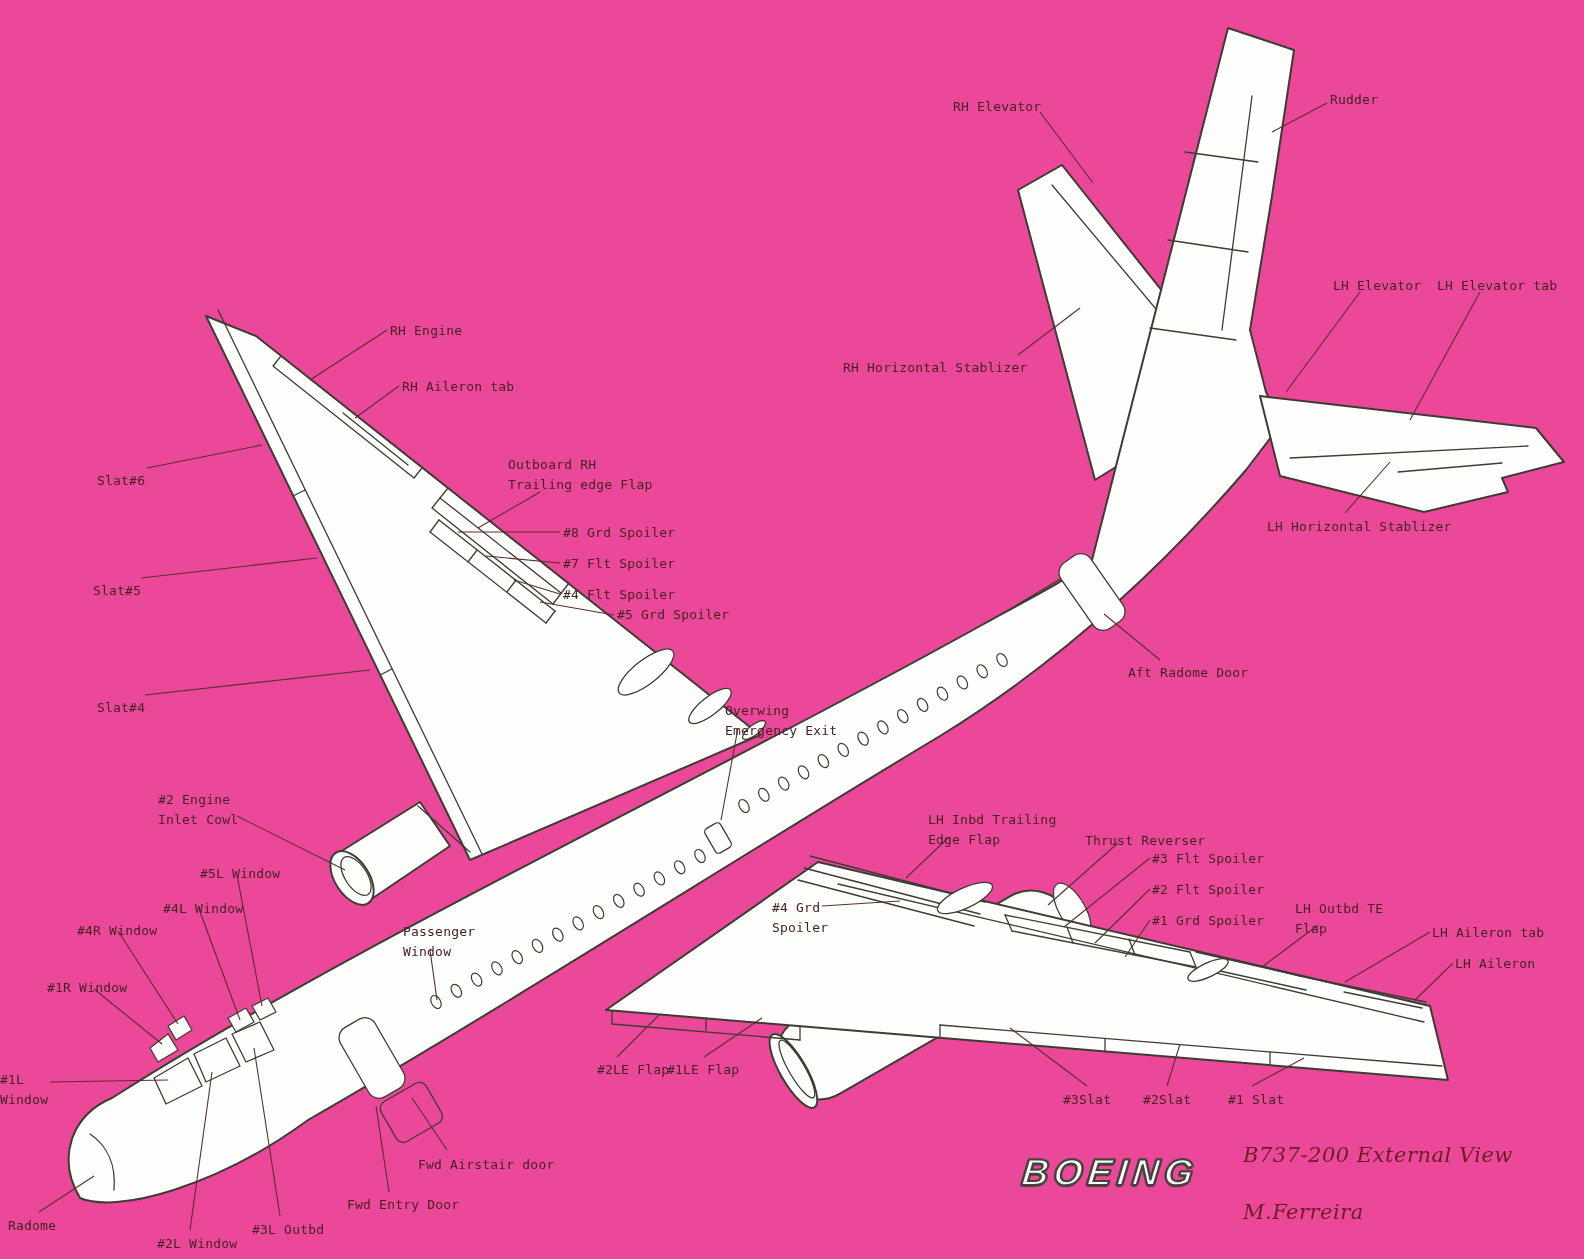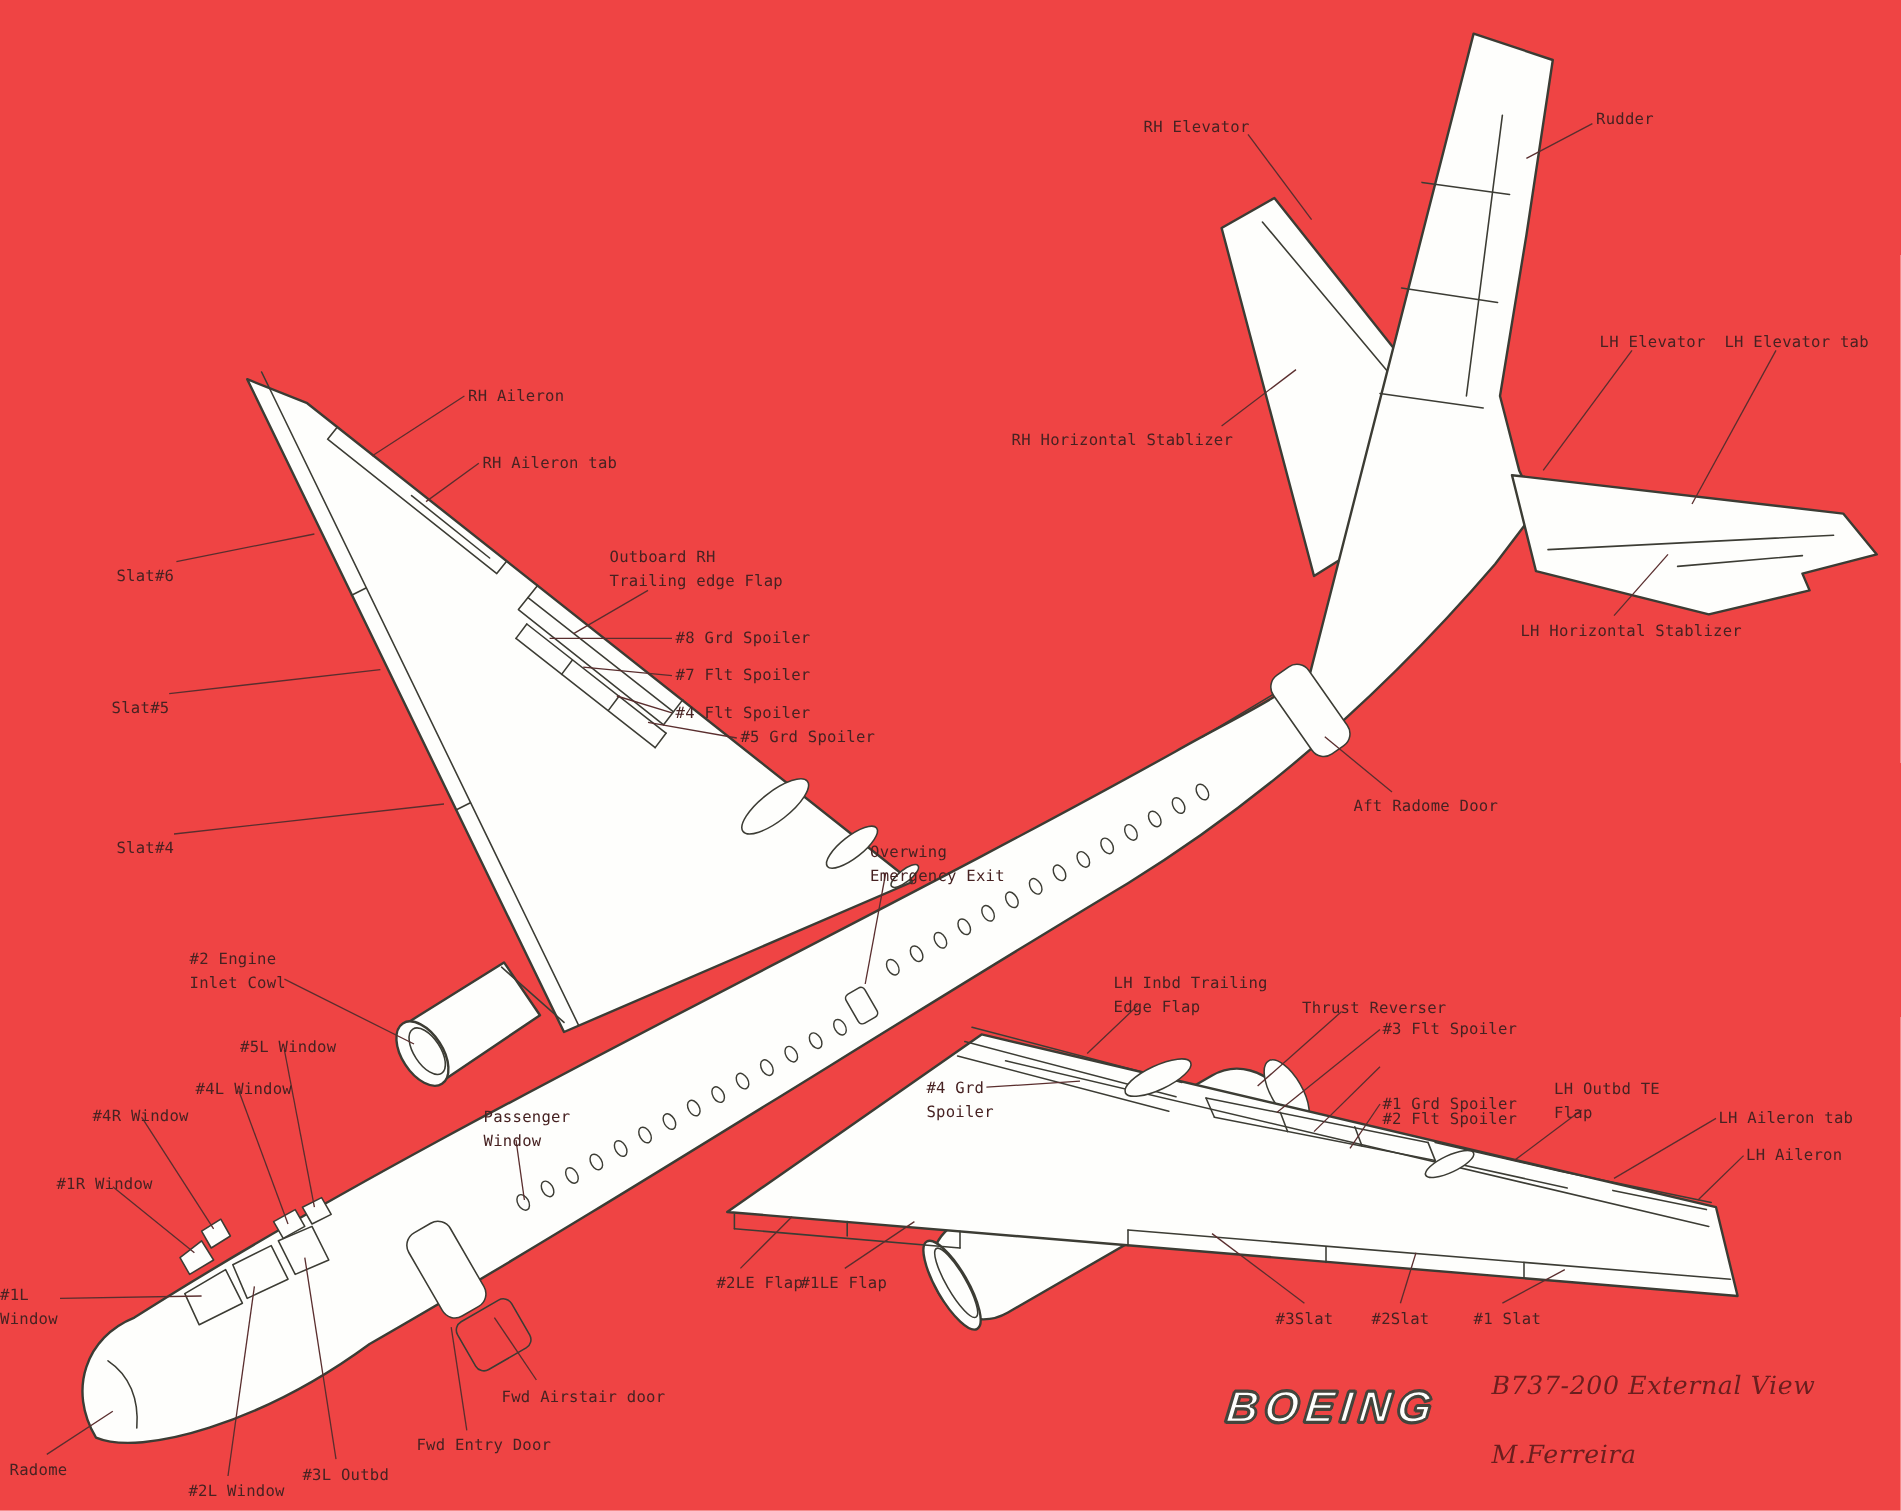--- a/index.html
+++ b/index.html
@@ -1,17 +1,17 @@
 <!DOCTYPE html>
 <html><head>
 <meta charset="utf-8">
 <style>
   html,body{margin:0;padding:0;background:#ffffff;}
   .stage{
-    position:relative;width:1584px;height:1259px;background:#ef4444;
+    position:relative;width:1584px;height:1259px;background:#ec4899;
     font-family:"DejaVu Sans Mono","Liberation Mono",monospace;overflow:hidden;
   }
   .stage svg{position:absolute;left:0;top:0;}
   .draw{stroke:#3c3c34;fill:none;stroke-width:2;stroke-linejoin:round;stroke-linecap:round;}
   .thin{stroke-width:1.3;}
   .fillw{fill:#fefefc;}
   .leader{stroke:#5a2e2e;stroke-width:1.1;}
   #pax-windows ellipse{fill:none;stroke:#3c3c34;stroke-width:1.2;}
   .lbl{
     position:absolute;font-size:13px;line-height:1.5;color:#472222;
@@ -239,41 +239,41 @@
       <line class="leader" x1="280" y1="1216" x2="254" y2="1048"></line>
     </g>
   </svg>
 
   <div class="lbl" style="left:953px;top:97px">RH Elevator</div>
   <div class="lbl" style="left:1330px;top:90px">Rudder</div>
   <div class="lbl" style="left:1333px;top:276px">LH Elevator</div>
   <div class="lbl" style="left:1437px;top:276px">LH Elevator tab</div>
   <div class="lbl" style="left:843px;top:358px">RH Horizontal Stablizer</div>
   <div class="lbl" style="left:1267px;top:517px">LH Horizontal Stablizer</div>
-  <div class="lbl" style="left:390px;top:321px">RH Aileron</div>
+  <div class="lbl" style="left:390px;top:321px">RH Engine</div>
   <div class="lbl" style="left:402px;top:377px">RH Aileron tab</div>
   <div class="lbl" style="left:97px;top:471px">Slat#6</div>
   <div class="lbl" style="left:93px;top:581px">Slat#5</div>
   <div class="lbl" style="left:97px;top:698px">Slat#4</div>
   <div class="lbl" style="left:508px;top:455px">Outboard RH
 Trailing edge Flap</div>
   <div class="lbl" style="left:563px;top:523px">#8 Grd Spoiler</div>
   <div class="lbl" style="left:563px;top:554px">#7 Flt Spoiler</div>
   <div class="lbl" style="left:563px;top:585px">#4 Flt Spoiler</div>
   <div class="lbl" style="left:617px;top:605px">#5 Grd Spoiler</div>
   <div class="lbl" style="left:1128px;top:663px">Aft Radome Door</div>
   <div class="lbl" style="left:725px;top:701px">Overwing
 Emergency Exit</div>
   <div class="lbl" style="left:158px;top:790px">#2 Engine
 Inlet Cowl</div>
   <div class="lbl" style="left:928px;top:810px">LH Inbd Trailing
 Edge Flap</div>
   <div class="lbl" style="left:1085px;top:831px">Thrust Reverser</div>
   <div class="lbl" style="left:1152px;top:849px">#3 Flt Spoiler</div>
-  <div class="lbl" style="left:1152px;top:924px">#2 Flt Spoiler</div>
+  <div class="lbl" style="left:1152px;top:880px">#2 Flt Spoiler</div>
   <div class="lbl" style="left:1152px;top:911px">#1 Grd Spoiler</div>
   <div class="lbl" style="left:1295px;top:899px">LH Outbd TE
 Flap</div>
   <div class="lbl" style="left:1432px;top:923px">LH Aileron tab</div>
   <div class="lbl" style="left:1455px;top:954px">LH Aileron</div>
   <div class="lbl" style="left:772px;top:898px">#4 Grd
 Spoiler</div>
   <div class="lbl" style="left:403px;top:922px">Passenger
 Window</div>
   <div class="lbl" style="left:200px;top:864px">#5L Window</div>

